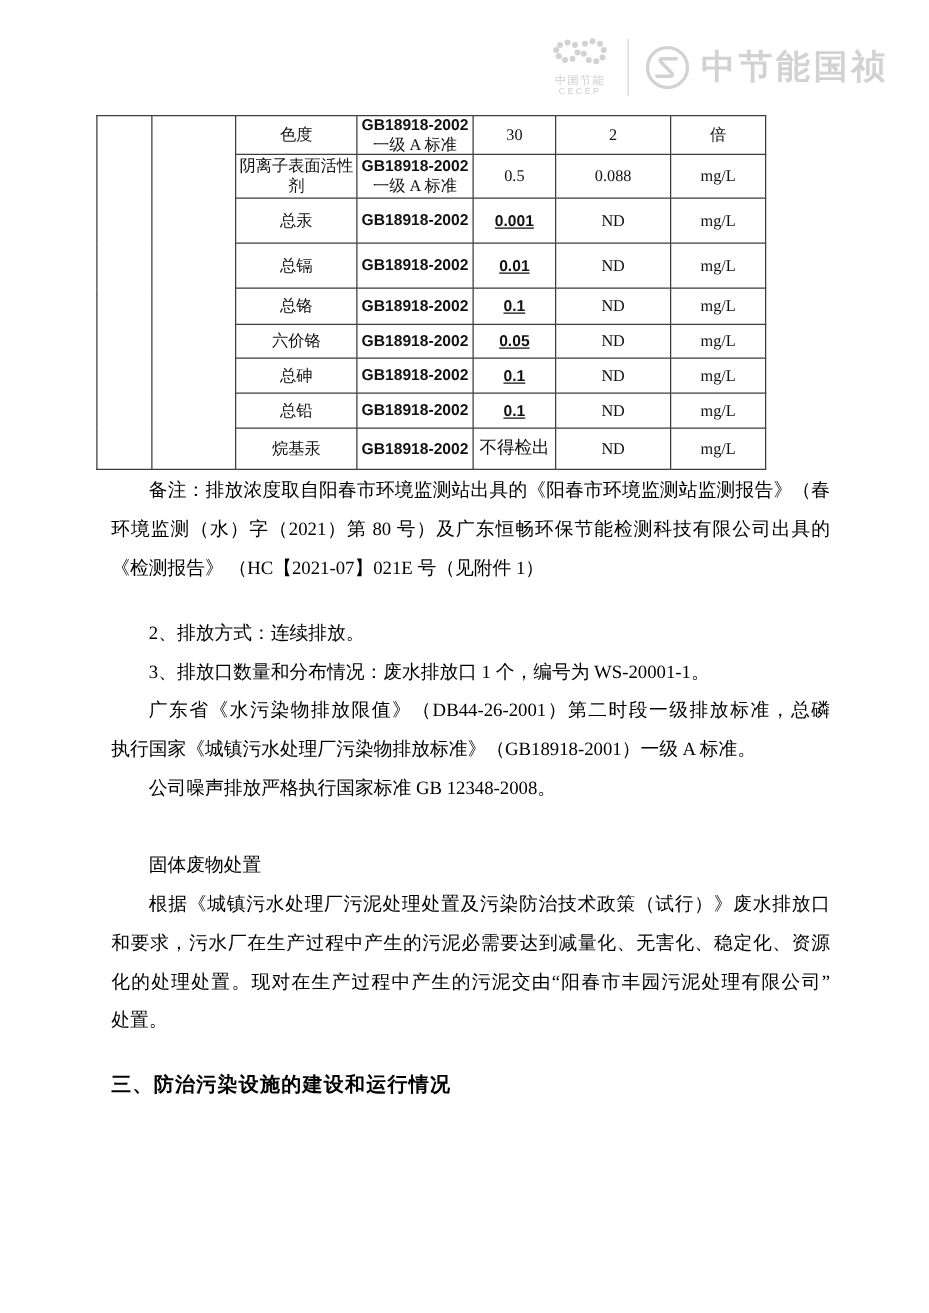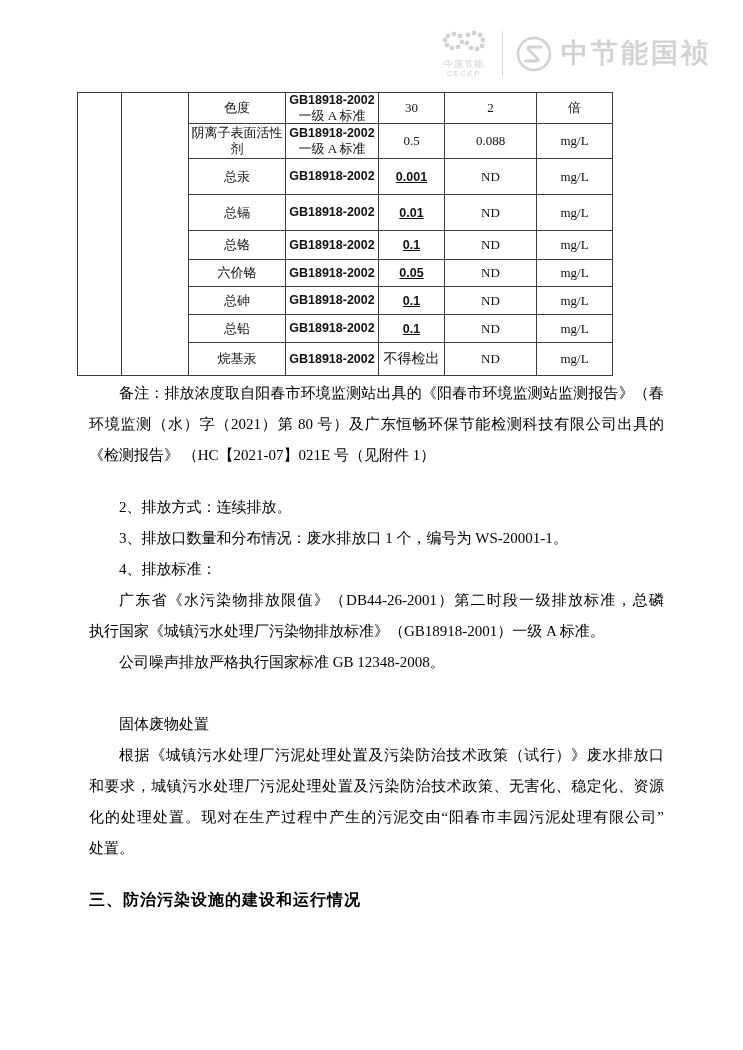--- a/index.html
+++ b/index.html
@@ -208,33 +208,32 @@
 
   <div class="textflow">
     <div class="note">
       <div class="ind jline">备注：排放浓度取自阳春市环境监测站出具的《阳春市环境监测站监测报告》（春</div>
       <div class="jline">环境监测（水）字（2021）第 80 号）及广东恒畅环保节能检测科技有限公司出具的</div>
       <div>《检测报告》 （HC【2021-07】021E 号（见附件 1）</div>
     </div>
 
     <p class="ind gap21">2、排放方式：连续排放。</p>
     <p class="ind">3、排放口数量和分布情况：废水排放口 1 个，编号为 WS-20001-1。</p>
-    <p class="ind">4、排放标准：</p>
 
     <div>
       <div class="ind jline">广东省《水污染物排放限值》（DB44-26-2001）第二时段一级排放标准，总磷</div>
       <div>执行国家《城镇污水处理厂污染物排放标准》（GB18918-2001）一级 A 标准。</div>
     </div>
 
     <p class="ind">公司噪声排放严格执行国家标准 GB 12348-2008。</p>
 
     <p class="ind gap31">固体废物处置</p>
     <div>
       <div class="ind jline">根据《城镇污水处理厂污泥处理处置及污染防治技术政策（试行）》废水排放口</div>
-      <div class="jline">和要求，城镇污水处理厂污泥处理处置及污染防治技术政策、无害化、稳定化、资源</div>
+      <div class="jline">和要求，污水厂在生产过程中产生的污泥必需要达到减量化、无害化、稳定化、资源</div>
       <div class="jline">化的处理处置。现对在生产过程中产生的污泥交由“阳春市丰园污泥处理有限公司”</div>
       <div>处置。</div>
     </div>
 
     <p class="heading">三、防治污染设施的建设和运行情况</p>
   </div>
 
 </div>
 
 </body></html>

